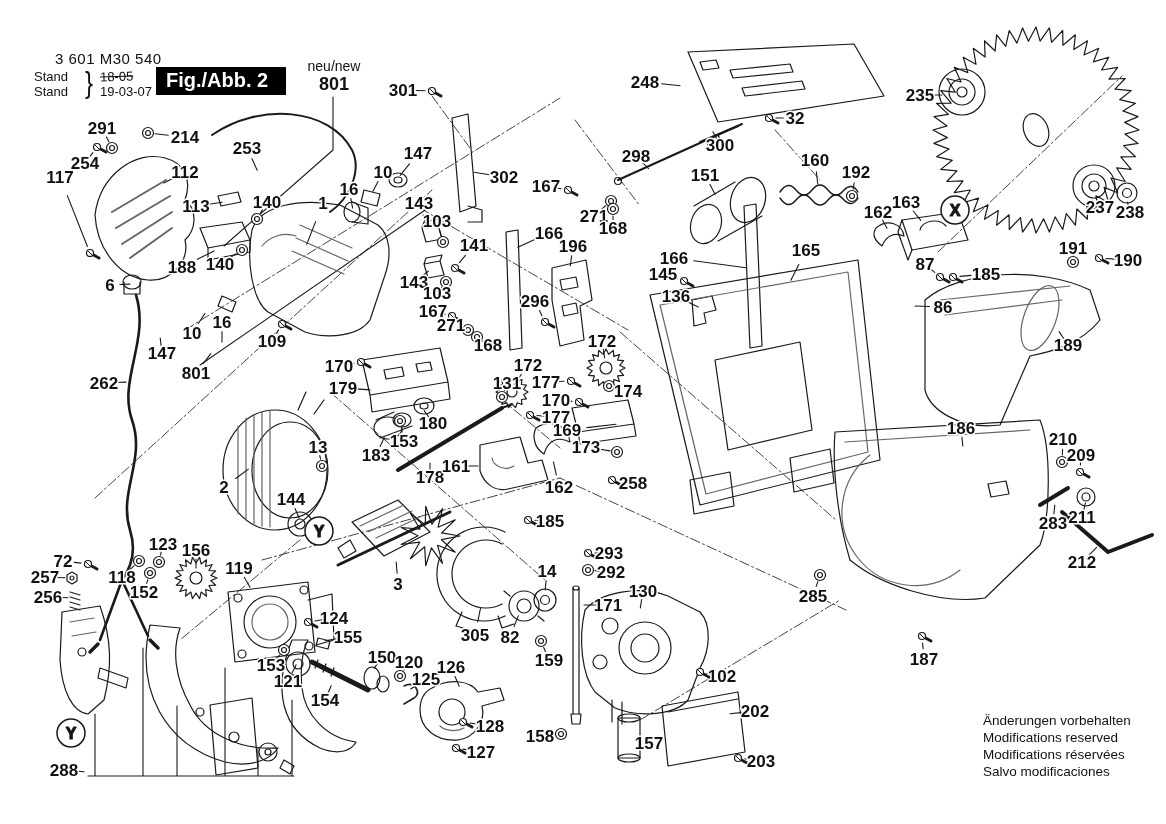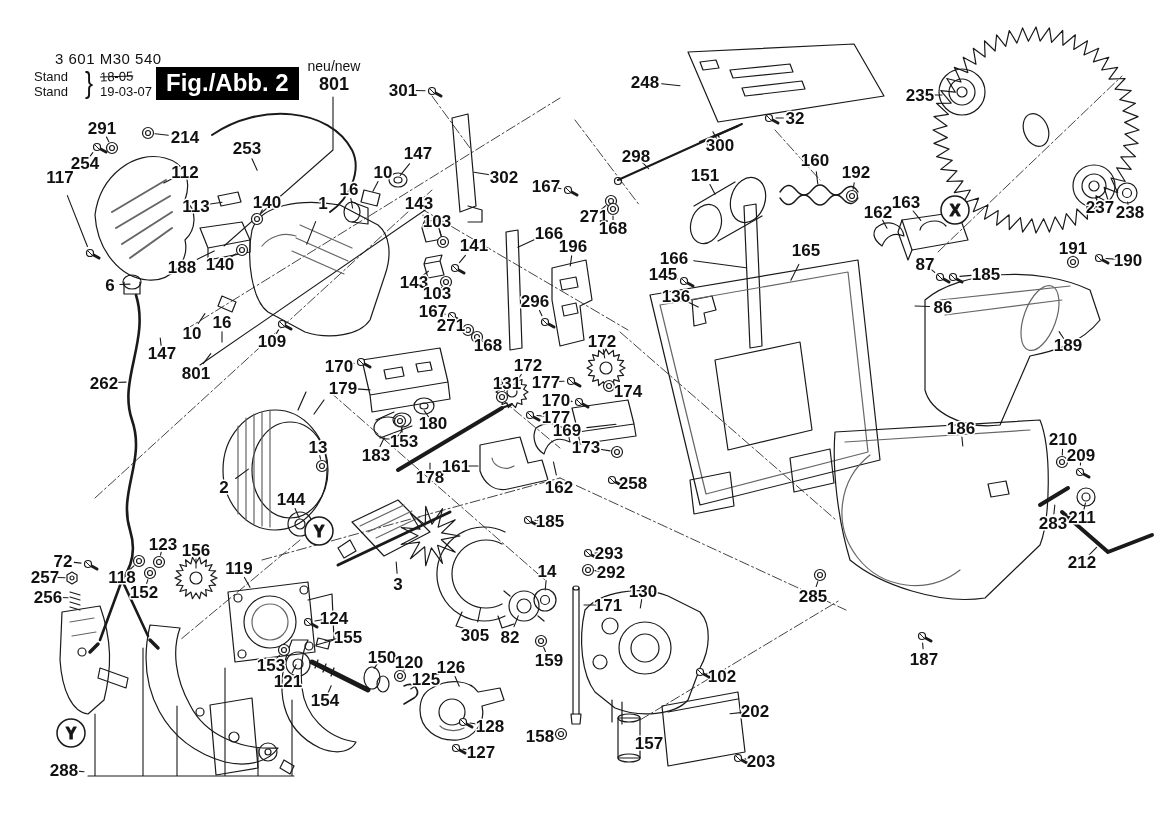--- a/index.html
+++ b/index.html
@@ -4,22 +4,22 @@
 <style>
   html,body{margin:0;padding:0;background:#fff;}
   #page{position:relative;width:1166px;height:824px;background:#fff;overflow:hidden;
         font-family:"Liberation Sans",sans-serif;color:#111;}
   .abs{position:absolute;}
   #part-number{left:55px;top:50px;font-size:15px;letter-spacing:.5px;}
   #stamp{left:34px;top:69px;font-size:13px;line-height:15px;text-align:right;}
   #brace{left:84px;top:66px;font-size:30px;font-weight:300;transform:scaleX(.8);}
   #dates{left:100px;top:69px;font-size:13px;line-height:15px;}
   #old-date{text-decoration:line-through;display:inline-block;transform:rotate(-2deg);}
-  #fig-box{left:156px;top:67px;background:#000;color:#fff;font-size:24px;font-weight:700;
-           padding:2px 10px 3px 10px;}
+  #fig-box{left:156px;top:67px;background:#000;color:#fff;font-size:20px;font-weight:700;
+           padding:2px 18px 3px 10px;}
   #new-callout{left:300px;top:58px;width:68px;text-align:center;}
   #new-word{font-size:14px;text-align:center;}
   #new-num{font-size:18px;font-weight:700;}
   #notes{left:983px;top:712px;font-size:13.5px;line-height:17px;}
   svg text{font-family:"Liberation Sans",sans-serif;}
 </style>
 </head>
 <body>
 
 <div id="page">
@@ -31,20 +31,26 @@
   </div>
   <div class="abs" id="brace">}</div>
   <div class="abs" id="dates">
     <div><span id="old-date">18-05</span></div>
     <div><span id="new-date">19-03-07</span></div>
   </div>
   <div class="abs" id="fig-box">Fig./Abb. 2</div>
   <div class="abs" id="new-callout">
     <div id="new-word">neu/new</div>
     <div id="new-num">801</div>
+  </div>
+  <div class="abs" id="notes">
+    <div>Änderungen vorbehalten</div>
+    <div>Modifications reserved</div>
+    <div>Modifications réservées</div>
+    <div>Salvo modificaciones</div>
   </div>
 
   <svg id="art" class="abs" style="left:0;top:0" width="1166" height="824" viewBox="0 0 1166 824" stroke="#1a1a1a" fill="none" stroke-width="1.2" stroke-linejoin="round" stroke-linecap="round">
 
     <g stroke="#444" stroke-width="1" stroke-dasharray="10 3 2 3">
       <path d="M95,498 L432,190"></path>
       <path d="M185,330 L560,98"></path>
       <path d="M420,208 L628,330"></path>
       <path d="M620,332 L836,520"></path>
       <path d="M330,392 L545,580"></path>

